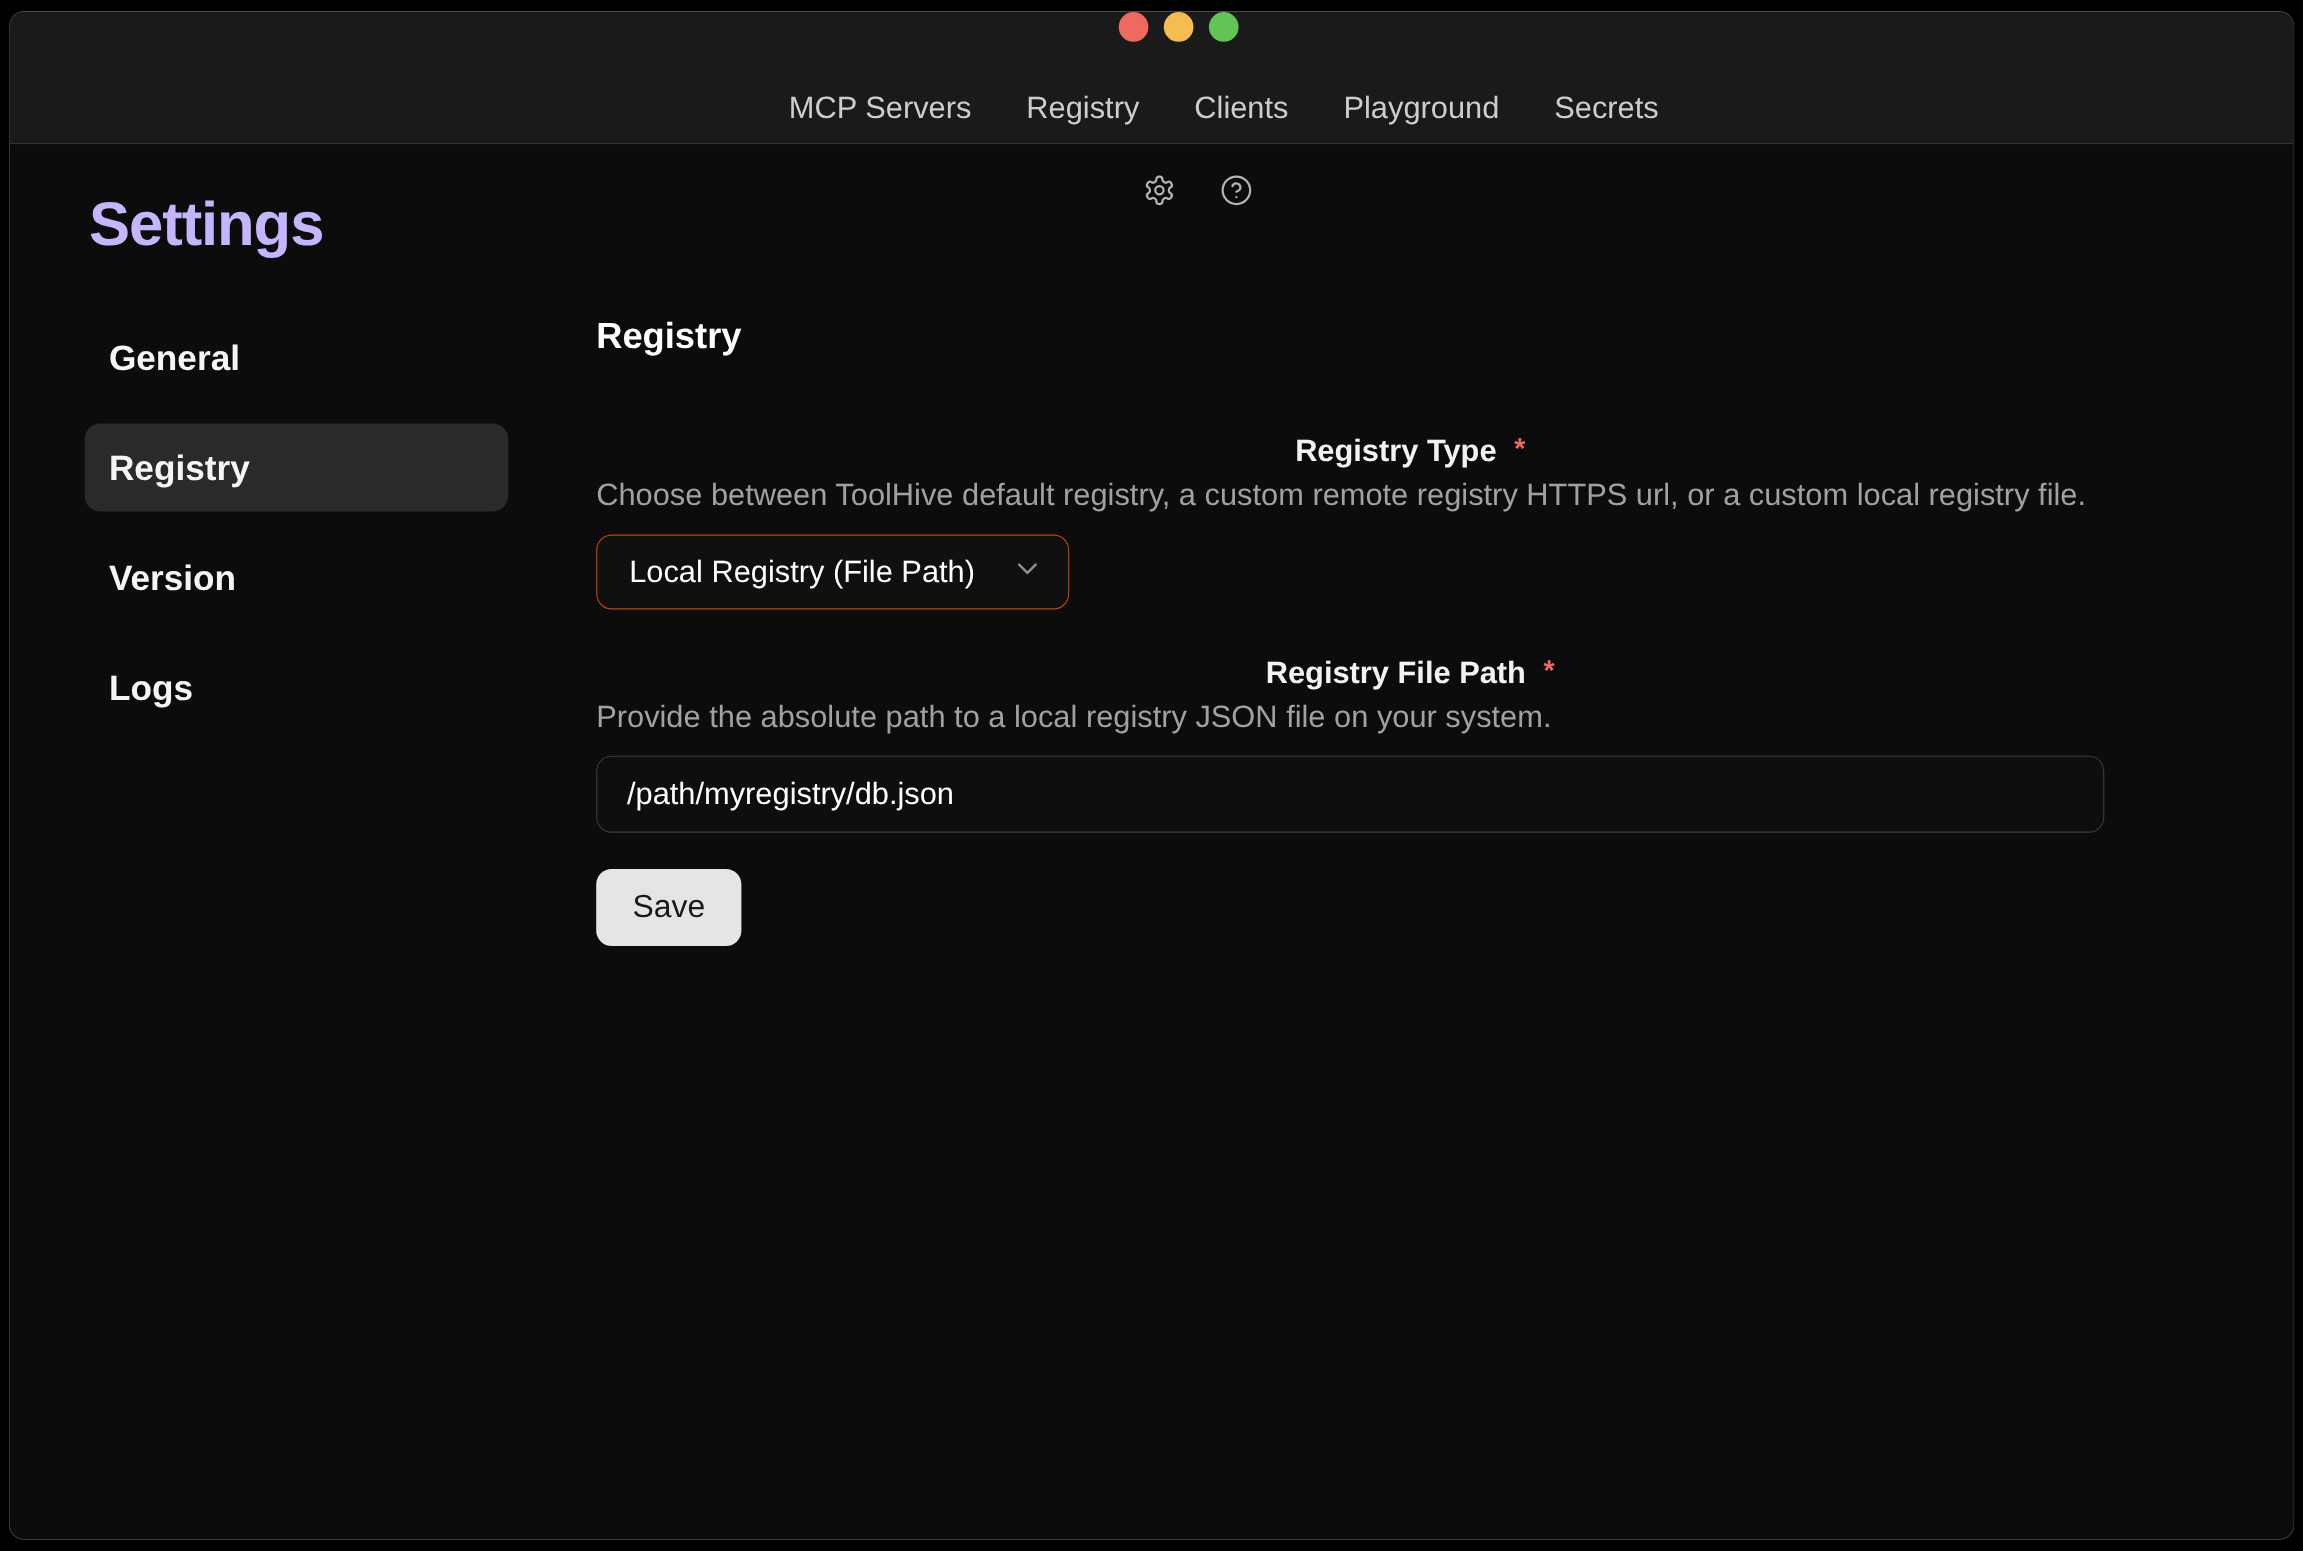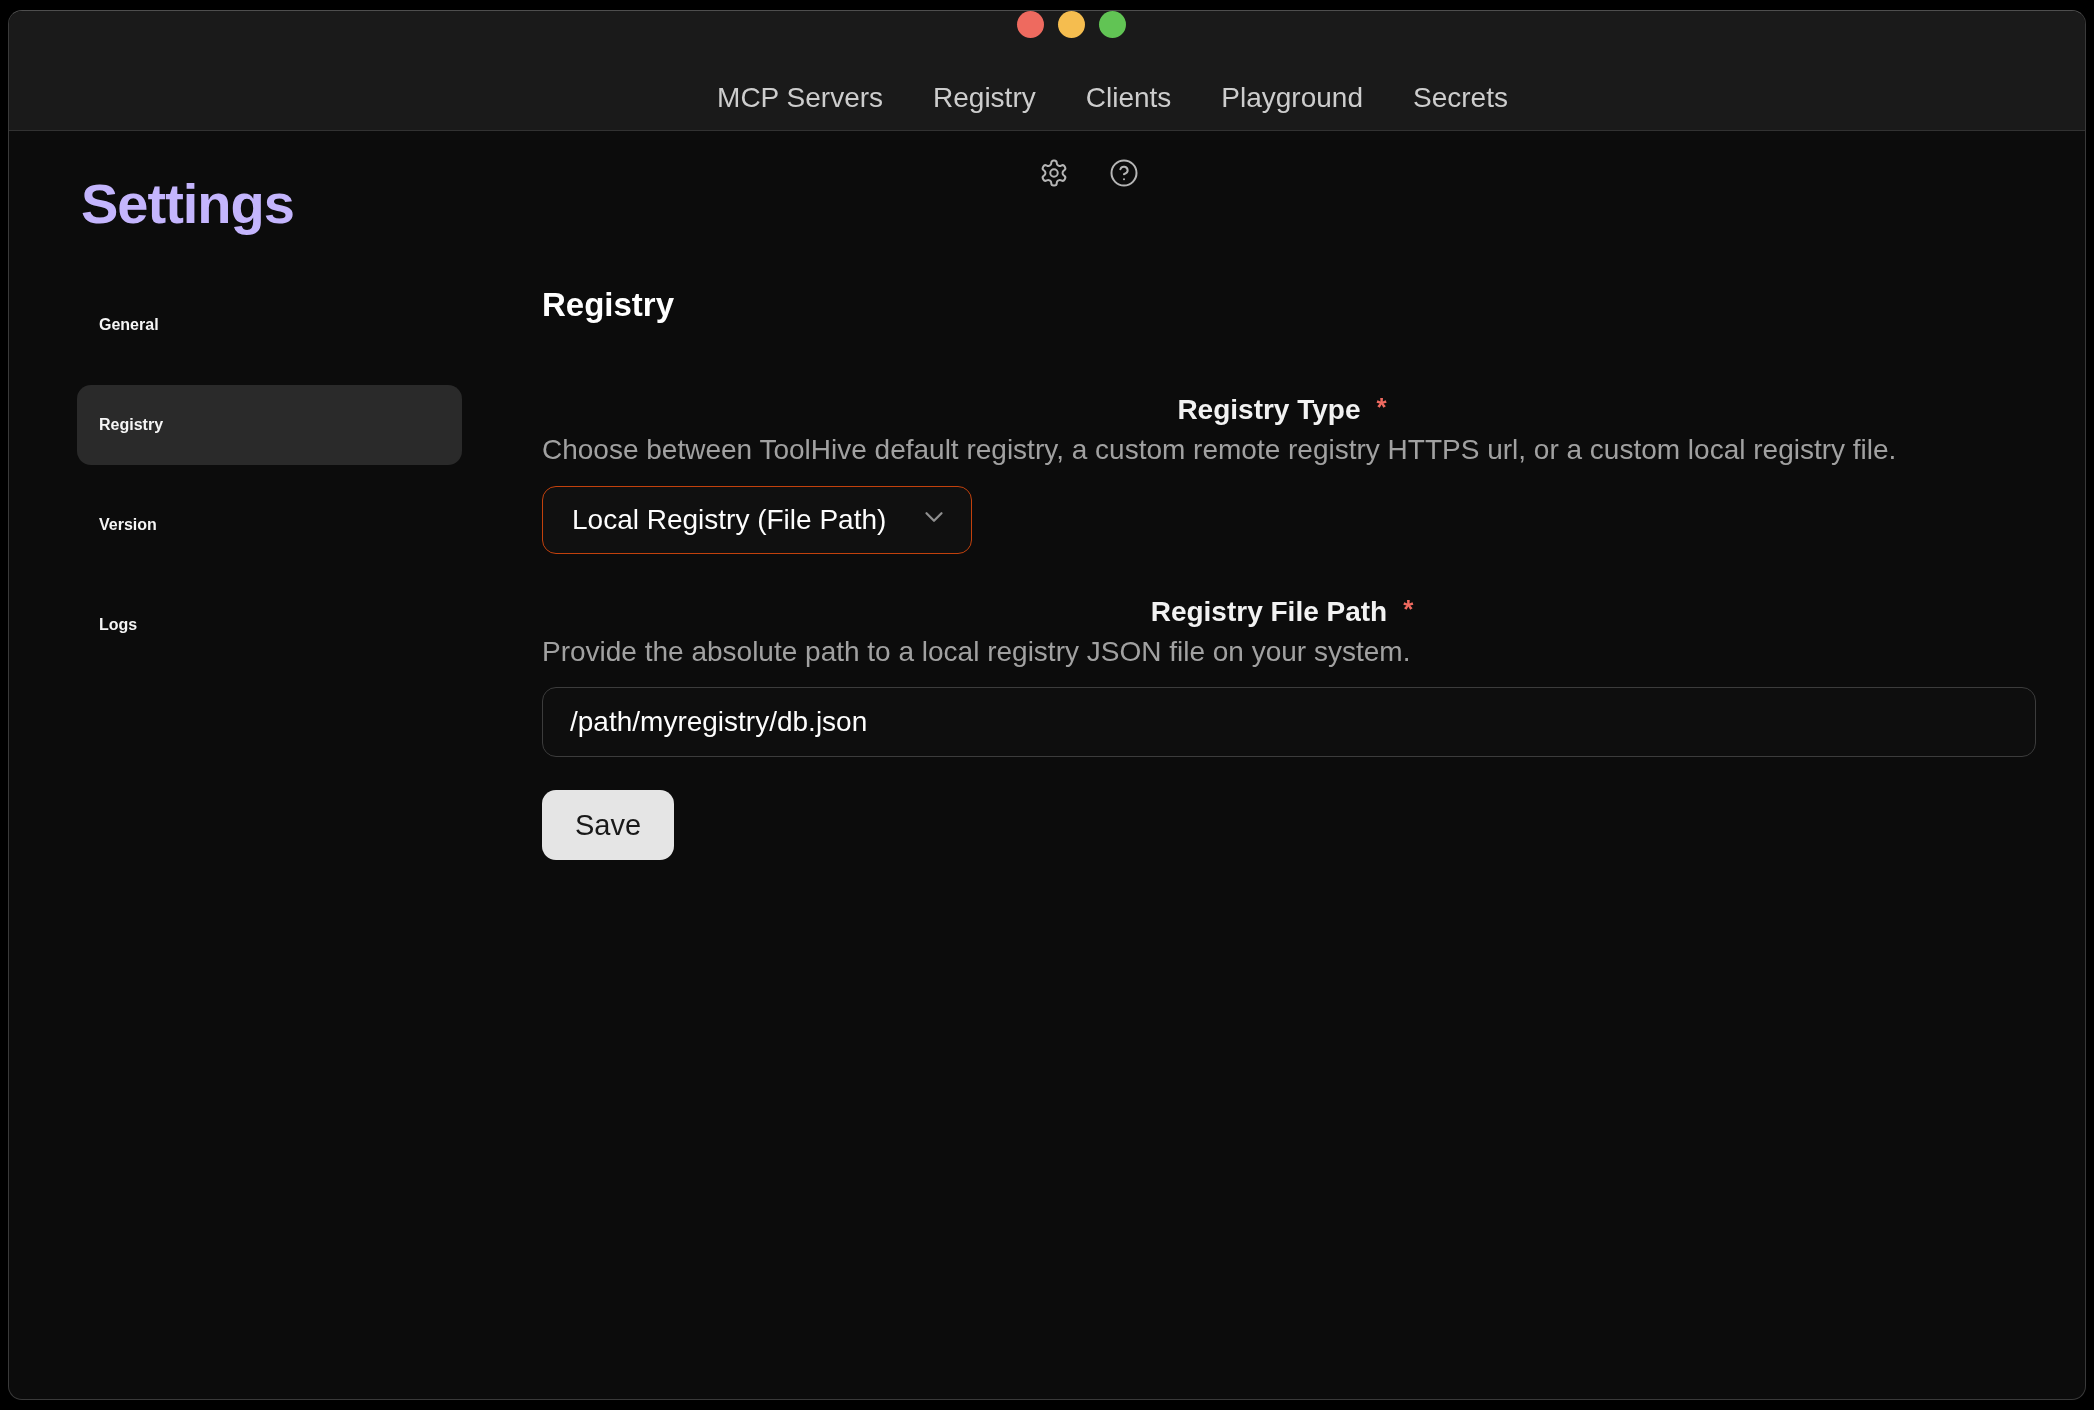--- a/index.html
+++ b/index.html
@@ -36,21 +36,21 @@
     margin: 40px 0 0 72px; font-size: 56px; line-height: 66px;
     font-weight: bold; color: #c4b5fd; letter-spacing: -1px;
   }
 
   .content-row { display: flex; margin-top: 48px; }
 
   .sidebar { width: 385px; margin-left: 68px; flex: none; }
   .sidebar-item {
     height: 80px; display: flex; align-items: center; padding-left: 22px;
     border-radius: 14px; margin-bottom: 20px;
-    font-size: 16px; font-weight: bold; color: #f5f5f5; cursor: default;
+    font-size: 32px; font-weight: bold; color: #f5f5f5; cursor: default;
   }
   .sidebar-item.selected { background: var(--pill_bg, #2a2a2a); }
 
   .main { margin-left: 80px; width: 1480px; }
   .section-heading { margin: 0; font-size: 33px; line-height: 40px; font-weight: bold; color: #ffffff; }
 
   .field-label { margin-top: 70px; font-size: 28px; line-height: 30px; font-weight: bold; color: #f2f2f2; text-align: center; }
   .field-label.second { margin-top: 43px; }
   .required { color: var(--required, #ef6a60); margin-left: 16px; font-size: 26px; position: relative; top: -3px; }
   .field-desc { margin-top: 10px; font-size: 28px; line-height: 30px; color: #a1a1a1; }
@@ -58,21 +58,21 @@
   .select-control {
     margin-top: 21px; width: 430px; height: 68px;
     border: 1px solid #c2410c; border-radius: 14px; background: #101010;
     display: flex; align-items: center; justify-content: space-between;
     padding: 0 22px 0 29px; font-size: 28px; color: #fdfdfd;
     font-family: "Liberation Sans", sans-serif; cursor: default;
   }
   .select-control svg { width: 30px; height: 30px; color: #8f8f8f; flex: none; }
 
   .text-input {
-    display: block; margin-top: 20px; width: 1494px; height: 70px;
+    display: block; margin-top: 20px; width: 1371px; height: 70px;
     border: 1px solid #3c3c3c; border-radius: 14px; background: #0e0e0e;
     color: #fdfdfd; font-size: 28px; padding: 0 20px 0 27px;
     font-family: "Liberation Sans", sans-serif; outline: none;
   }
 
   .save-btn {
     margin-top: 33px; width: 132px; height: 70px; border: 0; border-radius: 14px;
     background: var(--save_bg, #e5e5e5); color: var(--save_text, #191919);
     font-size: 29px; font-weight: 500; font-family: "Liberation Sans", sans-serif; cursor: default;
   }

